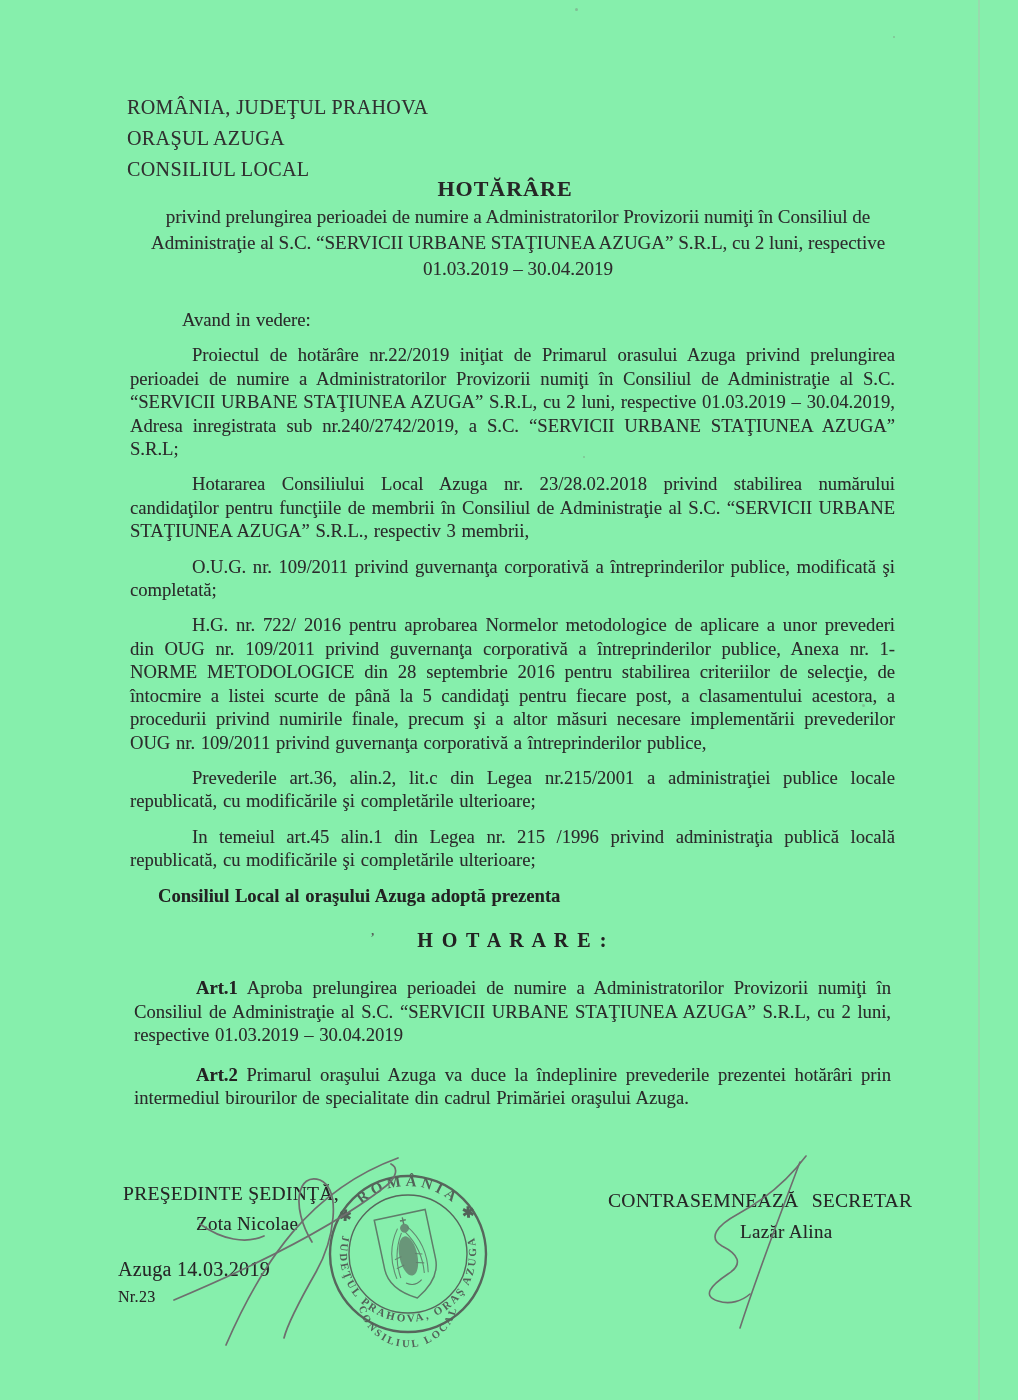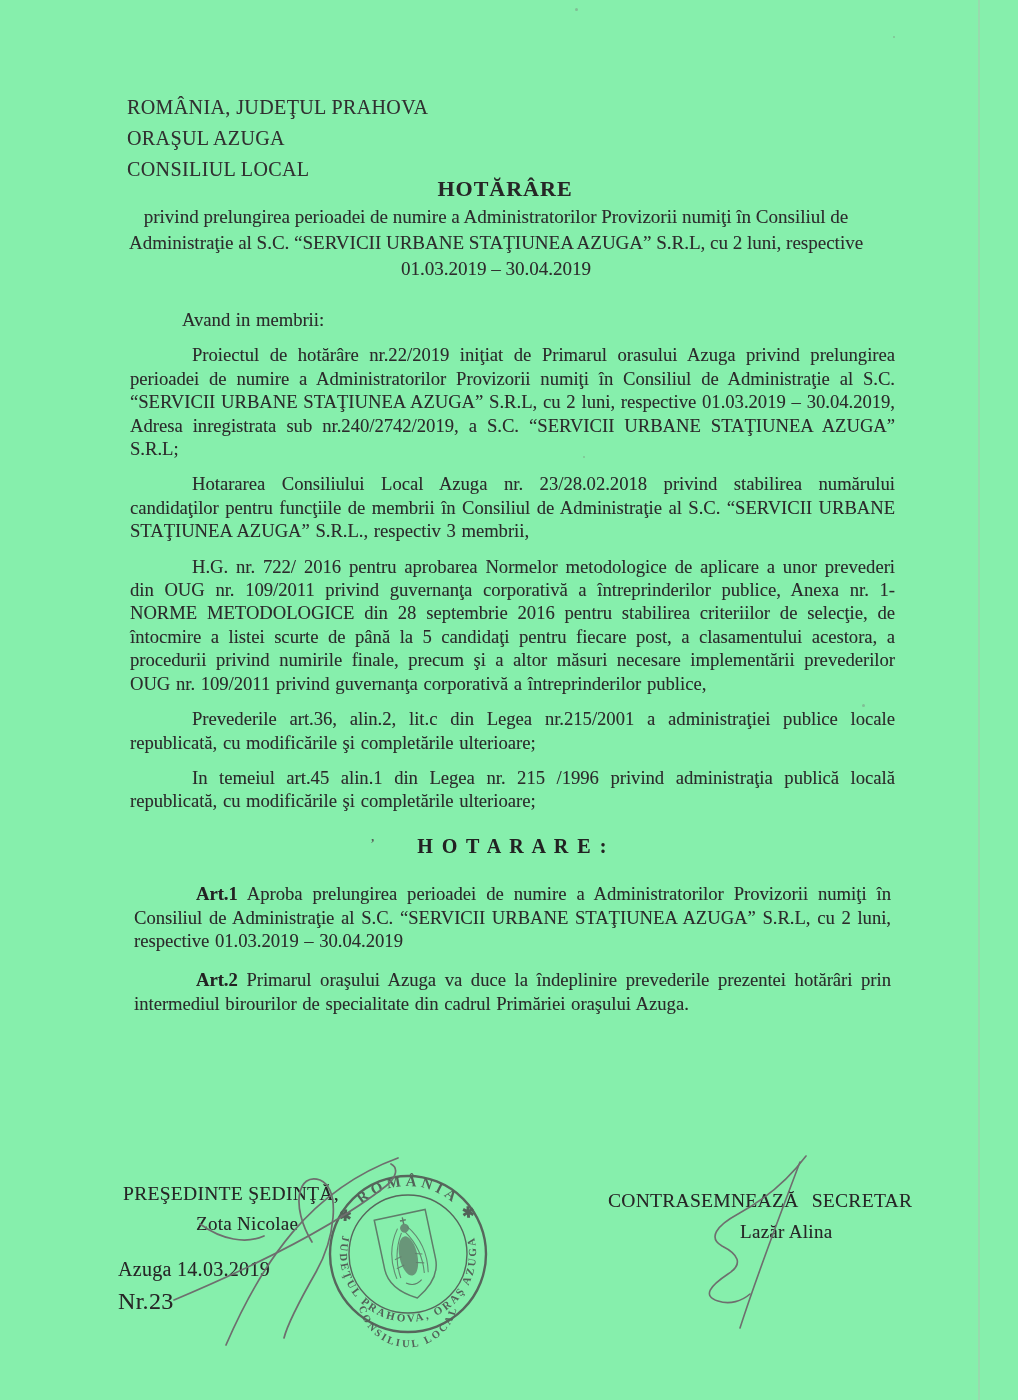--- a/index.html
+++ b/index.html
@@ -17,36 +17,36 @@
   .soft{text-shadow:0.2px 0.2px 0.6px rgba(70,70,70,0.35);}
   
   .scan-line{
     position:absolute;left:978px;top:0;width:2px;height:1400px;
     background:rgba(185,185,178,0.38);
   }
   .speck{position:absolute;border-radius:50%;background:rgba(120,120,115,0.4);}
   
   .header-block{position:absolute;left:127px;top:92px;font-size:20px;line-height:31px;letter-spacing:0.4px;color:#303030;}
   .doc-title{position:absolute;left:100px;top:176px;width:810px;text-align:center;font-weight:bold;font-size:22px;letter-spacing:1px;color:#262626;}
-  .doc-subtitle{position:absolute;left:96px;top:204px;width:800px;text-align:center;font-size:19px;line-height:26px;color:#2d2d2d;}
+  .doc-subtitle{position:absolute;left:118px;top:204px;width:800px;text-align:center;font-size:19px;line-height:26px;color:#2d2d2d;}
   
   .flow{position:absolute;left:118px;top:308px;width:789px;font-size:18.6px;line-height:23.4px;color:#2b2b2b;word-spacing:1px;}
   .preamble-label{text-indent:64px;margin:0 0 4px 0;}
   .clause{margin:12px;text-indent:62px;text-align:justify;}
   .adoption{margin:2px 0 0 0;font-weight:bold;text-indent:40px;color:#222;}
   .decision-heading{position:relative;margin:22px 0 24px 0;text-align:center;font-weight:bold;font-size:20px;letter-spacing:1.5px;color:#222;}
   .stray-mark{position:absolute;left:252px;top:-2px;font-size:15px;font-weight:normal;color:#555;}
   .article{margin:16px;text-indent:62px;text-align:justify;}
   .article b{font-weight:bold;color:#222;}
   
   .sig-label{position:absolute;font-weight:normal;font-size:19px;color:#262626;letter-spacing:0.3px;white-space:nowrap;}
   .president-role{left:123px;top:1183px;font-size:19.5px;}
   .president-name{left:196px;top:1213px;}
   .issue-place-date{left:118px;top:1258px;font-size:20px;text-align:center;}
-  .decision-number{left:118px;top:1288px;font-size:24px;}
+  .decision-number{left:118px;top:1288px;font-size:16px;}
   .secretary-role{left:608px;top:1190px;font-size:19.5px;word-spacing:8px;}
   .secretary-name{left:740px;top:1221px;}
   .stamp-svg{position:absolute;left:308px;top:1154px;width:200px;height:200px;opacity:0.85;filter:blur(0.3px);}
   .sig-svg{position:absolute;pointer-events:none;}
   .president-sig{left:100px;top:1140px;width:420px;height:220px;}
   .secretary-sig{left:600px;top:1136px;width:260px;height:214px;}
 </style>
 </head>
 <body>
 
@@ -61,26 +61,28 @@
   <div class="header-block soft">
     <div>ROMÂNIA, JUDEŢUL PRAHOVA</div>
     <div>ORAŞUL AZUGA</div>
     <div>CONSILIUL LOCAL</div>
   </div>
 
   <div class="doc-title soft">HOTĂRÂRE</div>
   <div class="doc-subtitle soft">privind prelungirea perioadei de numire a Administratorilor Provizorii numiţi în Consiliul de Administraţie al S.C. “SERVICII URBANE STAŢIUNEA AZUGA” S.R.L, cu 2 luni, respective 01.03.2019 – 30.04.2019</div>
 
   <div class="flow soft">
-    <p class="preamble-label">Avand in membrii:</p>
+    <p class="preamble-label">Avand in vedere:</p>
     <p class="clause">Proiectul de hotărâre nr.22/2019  iniţiat de Primarul orasului Azuga privind prelungirea perioadei de numire a Administratorilor Provizorii numiţi în Consiliul de Administraţie al S.C. “SERVICII URBANE STAŢIUNEA AZUGA” S.R.L, cu 2 luni, respective 01.03.2019 – 30.04.2019, Adresa inregistrata sub nr.240/2742/2019, a S.C. “SERVICII URBANE STAŢIUNEA AZUGA” S.R.L;</p>
     <p class="clause">Hotararea Consiliului Local Azuga nr. 23/28.02.2018 privind stabilirea numărului candidaţilor pentru funcţiile de membrii în Consiliul de Administraţie al S.C. “SERVICII URBANE STAŢIUNEA AZUGA” S.R.L., respectiv 3 membrii,</p>
+    <p class="clause">O.U.G. nr. 109/2011 privind guvernanţa corporativă a întreprinderilor publice, modificată şi completată;</p>
     <p class="clause">H.G. nr. 722/ 2016 pentru aprobarea Normelor metodologice de aplicare a unor prevederi din OUG nr. 109/2011 privind guvernanţa corporativă a întreprinderilor publice, Anexa nr. 1- NORME METODOLOGICE din 28 septembrie 2016 pentru stabilirea criteriilor de selecţie, de întocmire a listei scurte de până la 5 candidaţi pentru fiecare post, a clasamentului acestora, a procedurii privind numirile finale, precum şi a altor măsuri necesare implementării prevederilor OUG nr. 109/2011 privind guvernanţa corporativă a întreprinderilor publice,</p>
     <p class="clause">Prevederile art.36, alin.2, lit.c din Legea nr.215/2001 a administraţiei publice locale republicată, cu modificările şi completările ulterioare;</p>
     <p class="clause">In temeiul art.45 alin.1 din Legea nr. 215 /1996 privind administraţia publică locală republicată, cu modificările şi completările ulterioare;</p>
+    <p class="adoption">Consiliul Local al oraşului Azuga adoptă prezenta</p>
 
     <div class="decision-heading">
       <span class="stray-mark">’</span>
       <span>H O T A R A R E :</span>
     </div>
 
     <p class="article"><b>Art.1</b><span> Aproba prelungirea perioadei de numire a Administratorilor Provizorii numiţi în Consiliul de Administraţie al S.C. “SERVICII URBANE STAŢIUNEA AZUGA” S.R.L, cu 2 luni, respective 01.03.2019 – 30.04.2019</span></p>
     <p class="article"><b>Art.2</b><span> Primarul oraşului Azuga va duce la îndeplinire prevederile prezentei hotărâri prin intermediul birourilor de specialitate din cadrul Primăriei oraşului Azuga.</span></p>
   </div>
 

